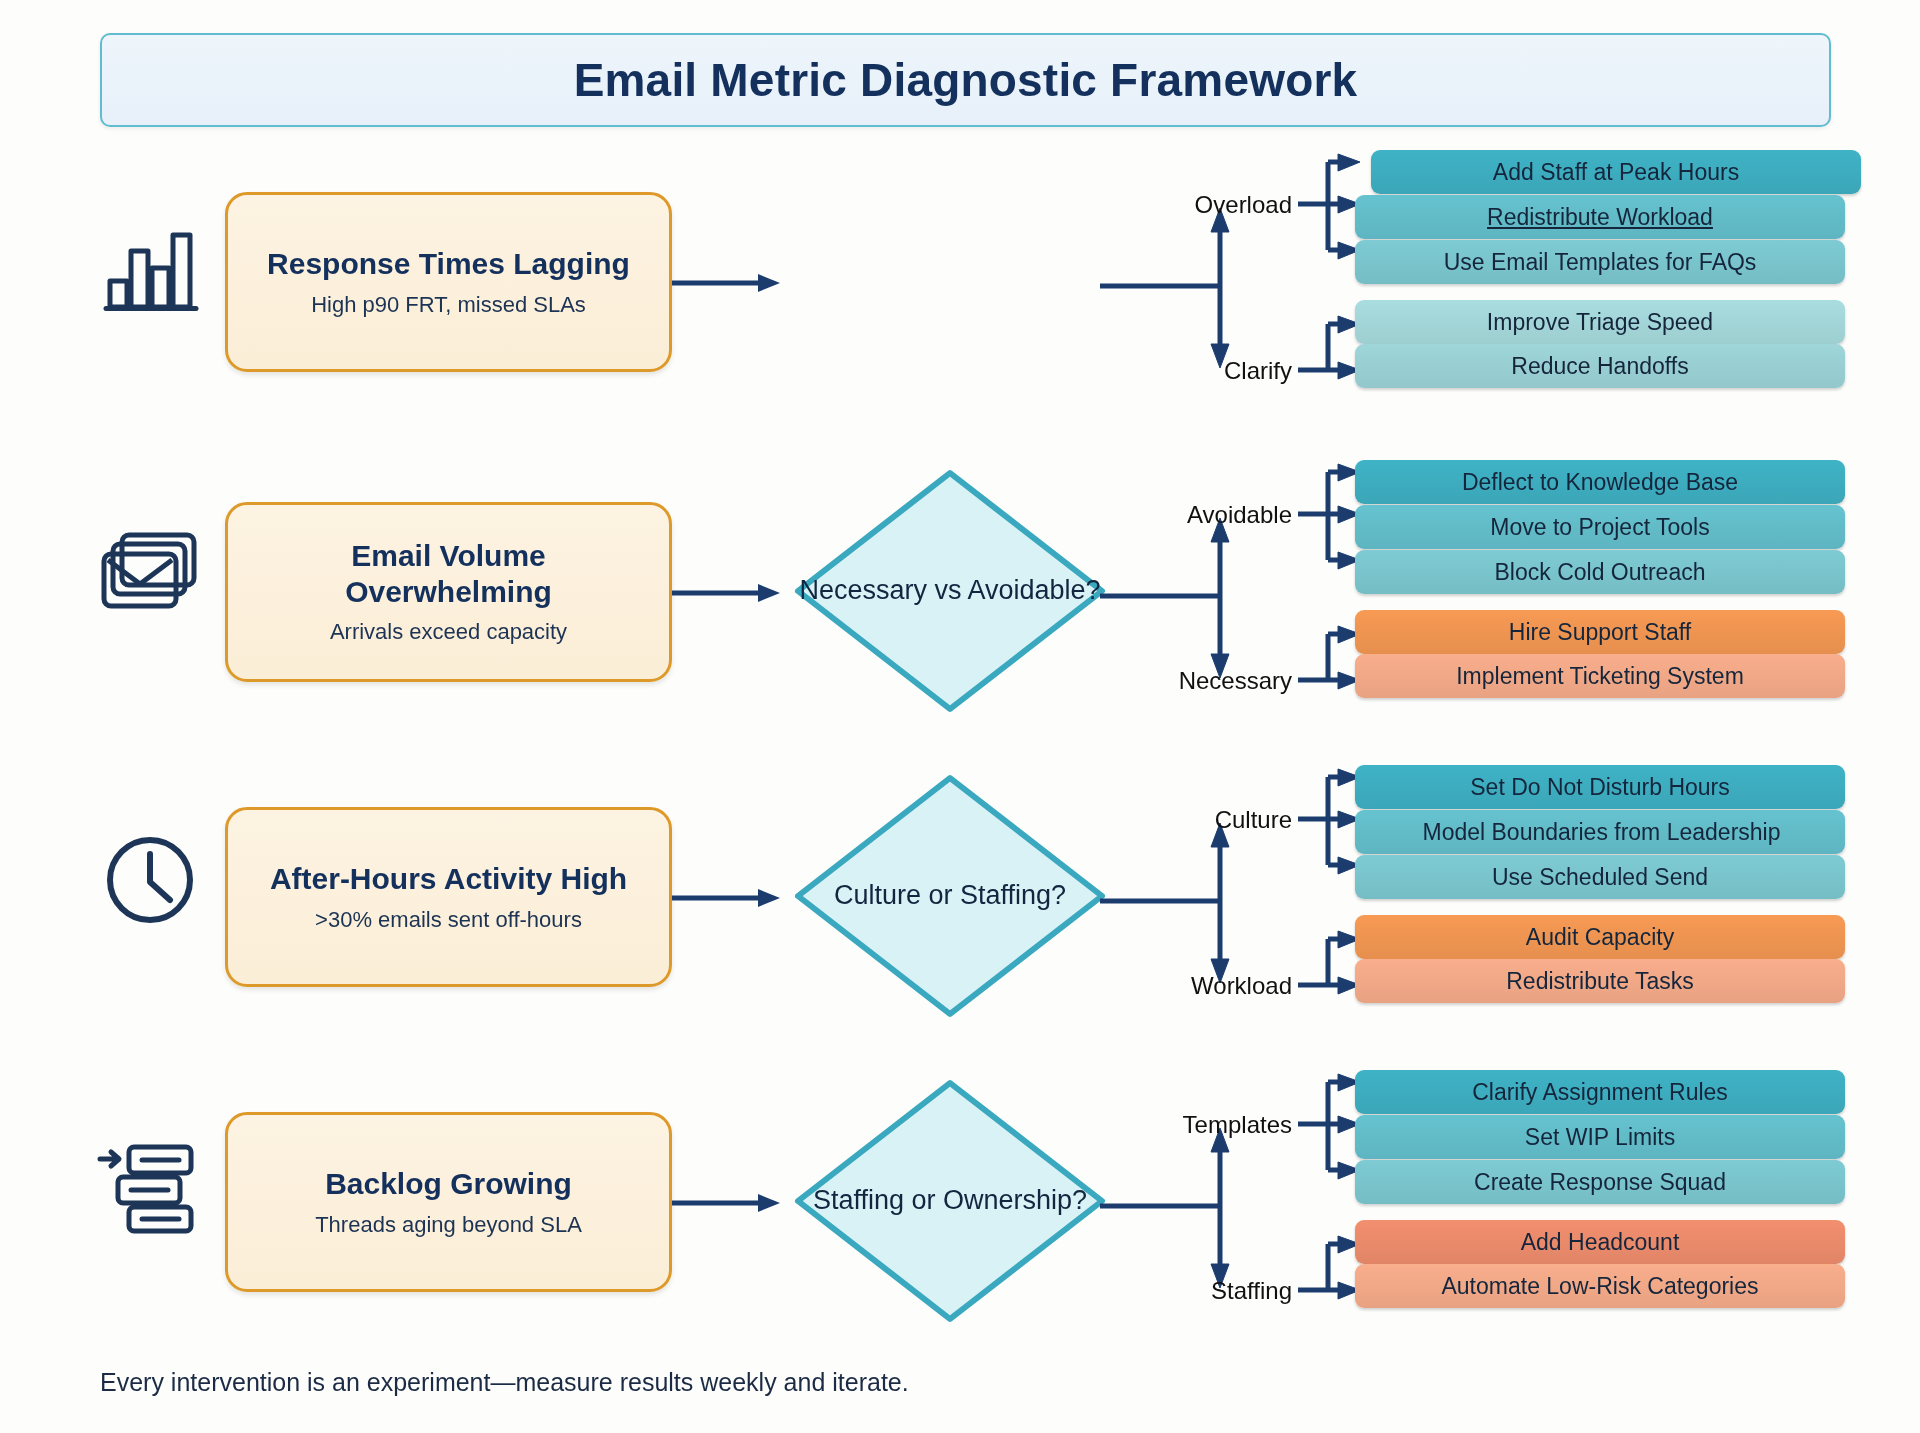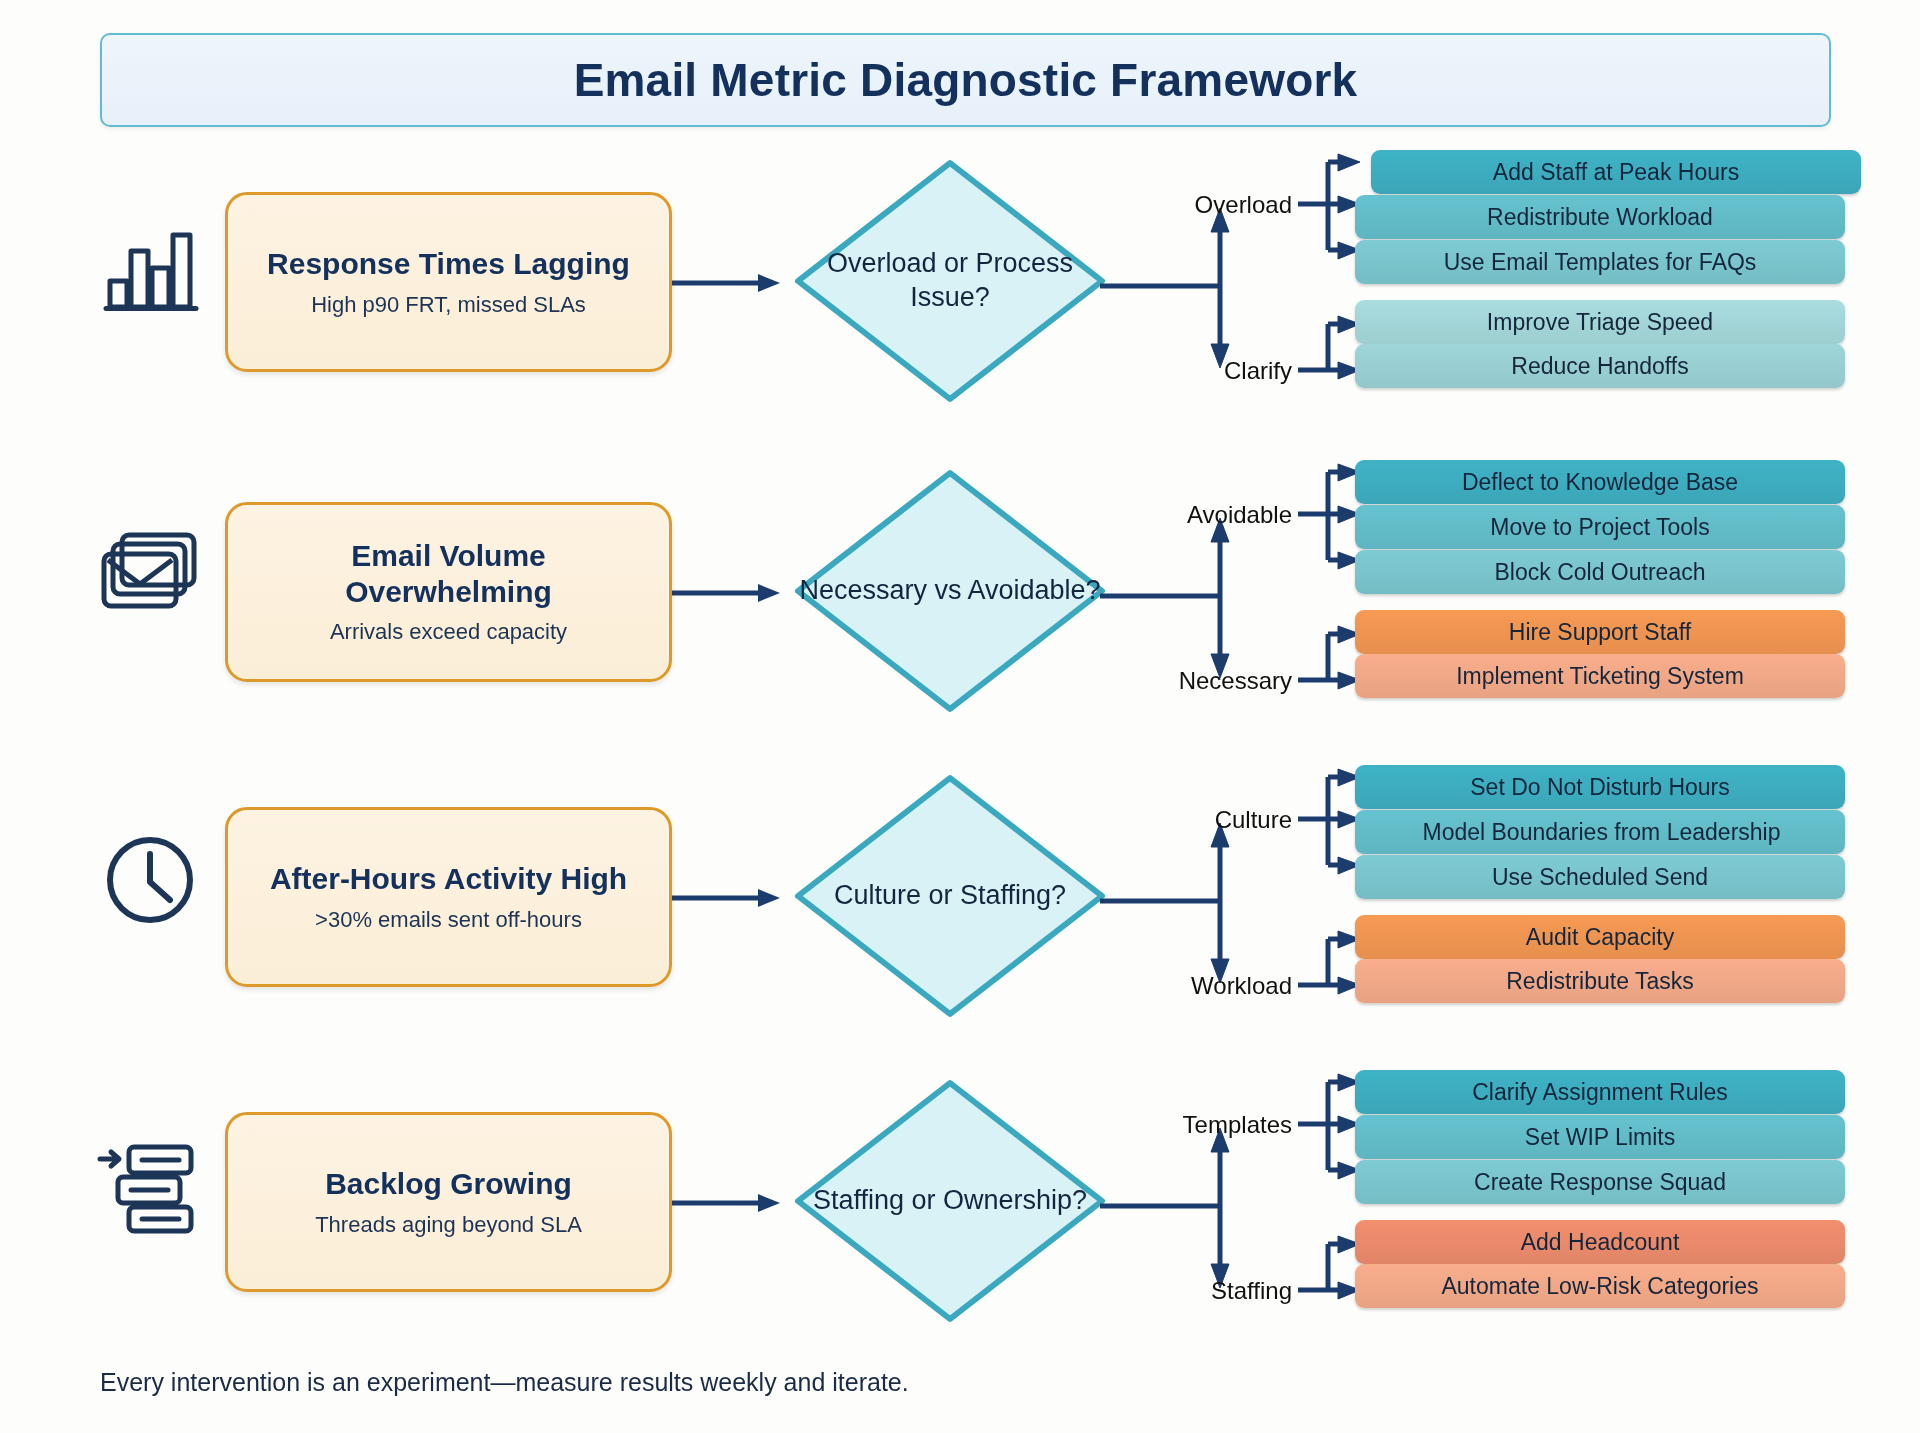--- a/index.html
+++ b/index.html
@@ -122,26 +122,20 @@
     <div class="problem">
       <div class="ptitle">Response Times Lagging</div>
       <div class="psub">High p90 FRT, missed SLAs</div>
     </div>
 
     <svg class="arrow-main" viewBox="0 0 110 22">
       <line x1="0" y1="11" x2="86" y2="11" stroke="#1c3c6e" stroke-width="5"></line>
       <path d="M86 2 L108 11 L86 20 Z" fill="#1c3c6e"></path>
     </svg>
 
-    <div class="diamond-wrap">
-      <svg viewBox="0 0 320 252">
-        <polygon points="160,8 312,126 160,244 8,126" fill="#d9f2f6" stroke="#3aa8bf" stroke-width="6" stroke-linejoin="round"></polygon>
-      </svg>
-      <div class="diamond-label">Overload or Process Issue?</div>
-    </div>
 
     <svg class="branch-svg" viewBox="0 0 260 268">
       <g stroke="#1c3c6e" fill="#1c3c6e">
 
         <line x1="0" y1="134" x2="120" y2="134" stroke-width="5"></line>
 
         <line x1="120" y1="134" x2="120" y2="76" stroke-width="5"></line>
         <path d="M111 80 L120 56 L129 80 Z"></path>
 
         <line x1="120" y1="134" x2="120" y2="196" stroke-width="5"></line>
@@ -165,21 +159,21 @@
         <path d="M238 164 L260 172 L238 181 Z"></path>
         <path d="M238 210 L260 218 L238 227 Z"></path>
       </g>
     </svg>
 
     <div class="blabel top" style="left:1108px;top:31px;width:184px;">Overload</div>
     <div class="blabel bot" style="left:1108px;top:197px;width:184px;">Clarify</div>
 
     <div class="actions">
       <div class="act" style="top:0px;background:linear-gradient(180deg,#3fb3c6 0%,#3ba6b8 100%);margin-left:16px;">Add Staff at Peak Hours</div>
-          <div class="act" style="top:45px;background:linear-gradient(180deg,#65c3cf 0%,#5eb5c1 100%);">Redistribute Workload</div>
+          <div class="act" style="top:45px;background:linear-gradient(180deg,#65c3cf 0%,#5eb5c1 100%);text-decoration:underline;">Redistribute Workload</div>
           <div class="act" style="top:90px;background:linear-gradient(180deg,#7ecbd4 0%,#75bdc5 100%);">Use Email Templates for FAQs</div>
           <div class="act" style="top:150px;background:linear-gradient(180deg,#a9dde0 0%,#9dced0 100%);">Improve Triage Speed</div>
           <div class="act" style="top:194px;background:linear-gradient(180deg,#9ed6da 0%,#93c7cb 100%);">Reduce Handoffs</div>
     </div>
   </div>
   <div class="row r2">
 
     <div class="icon-box">
           <svg width="108" height="96" viewBox="0 0 108 96">
       <g fill="none" stroke="#1d3557" stroke-width="5" stroke-linejoin="round">

